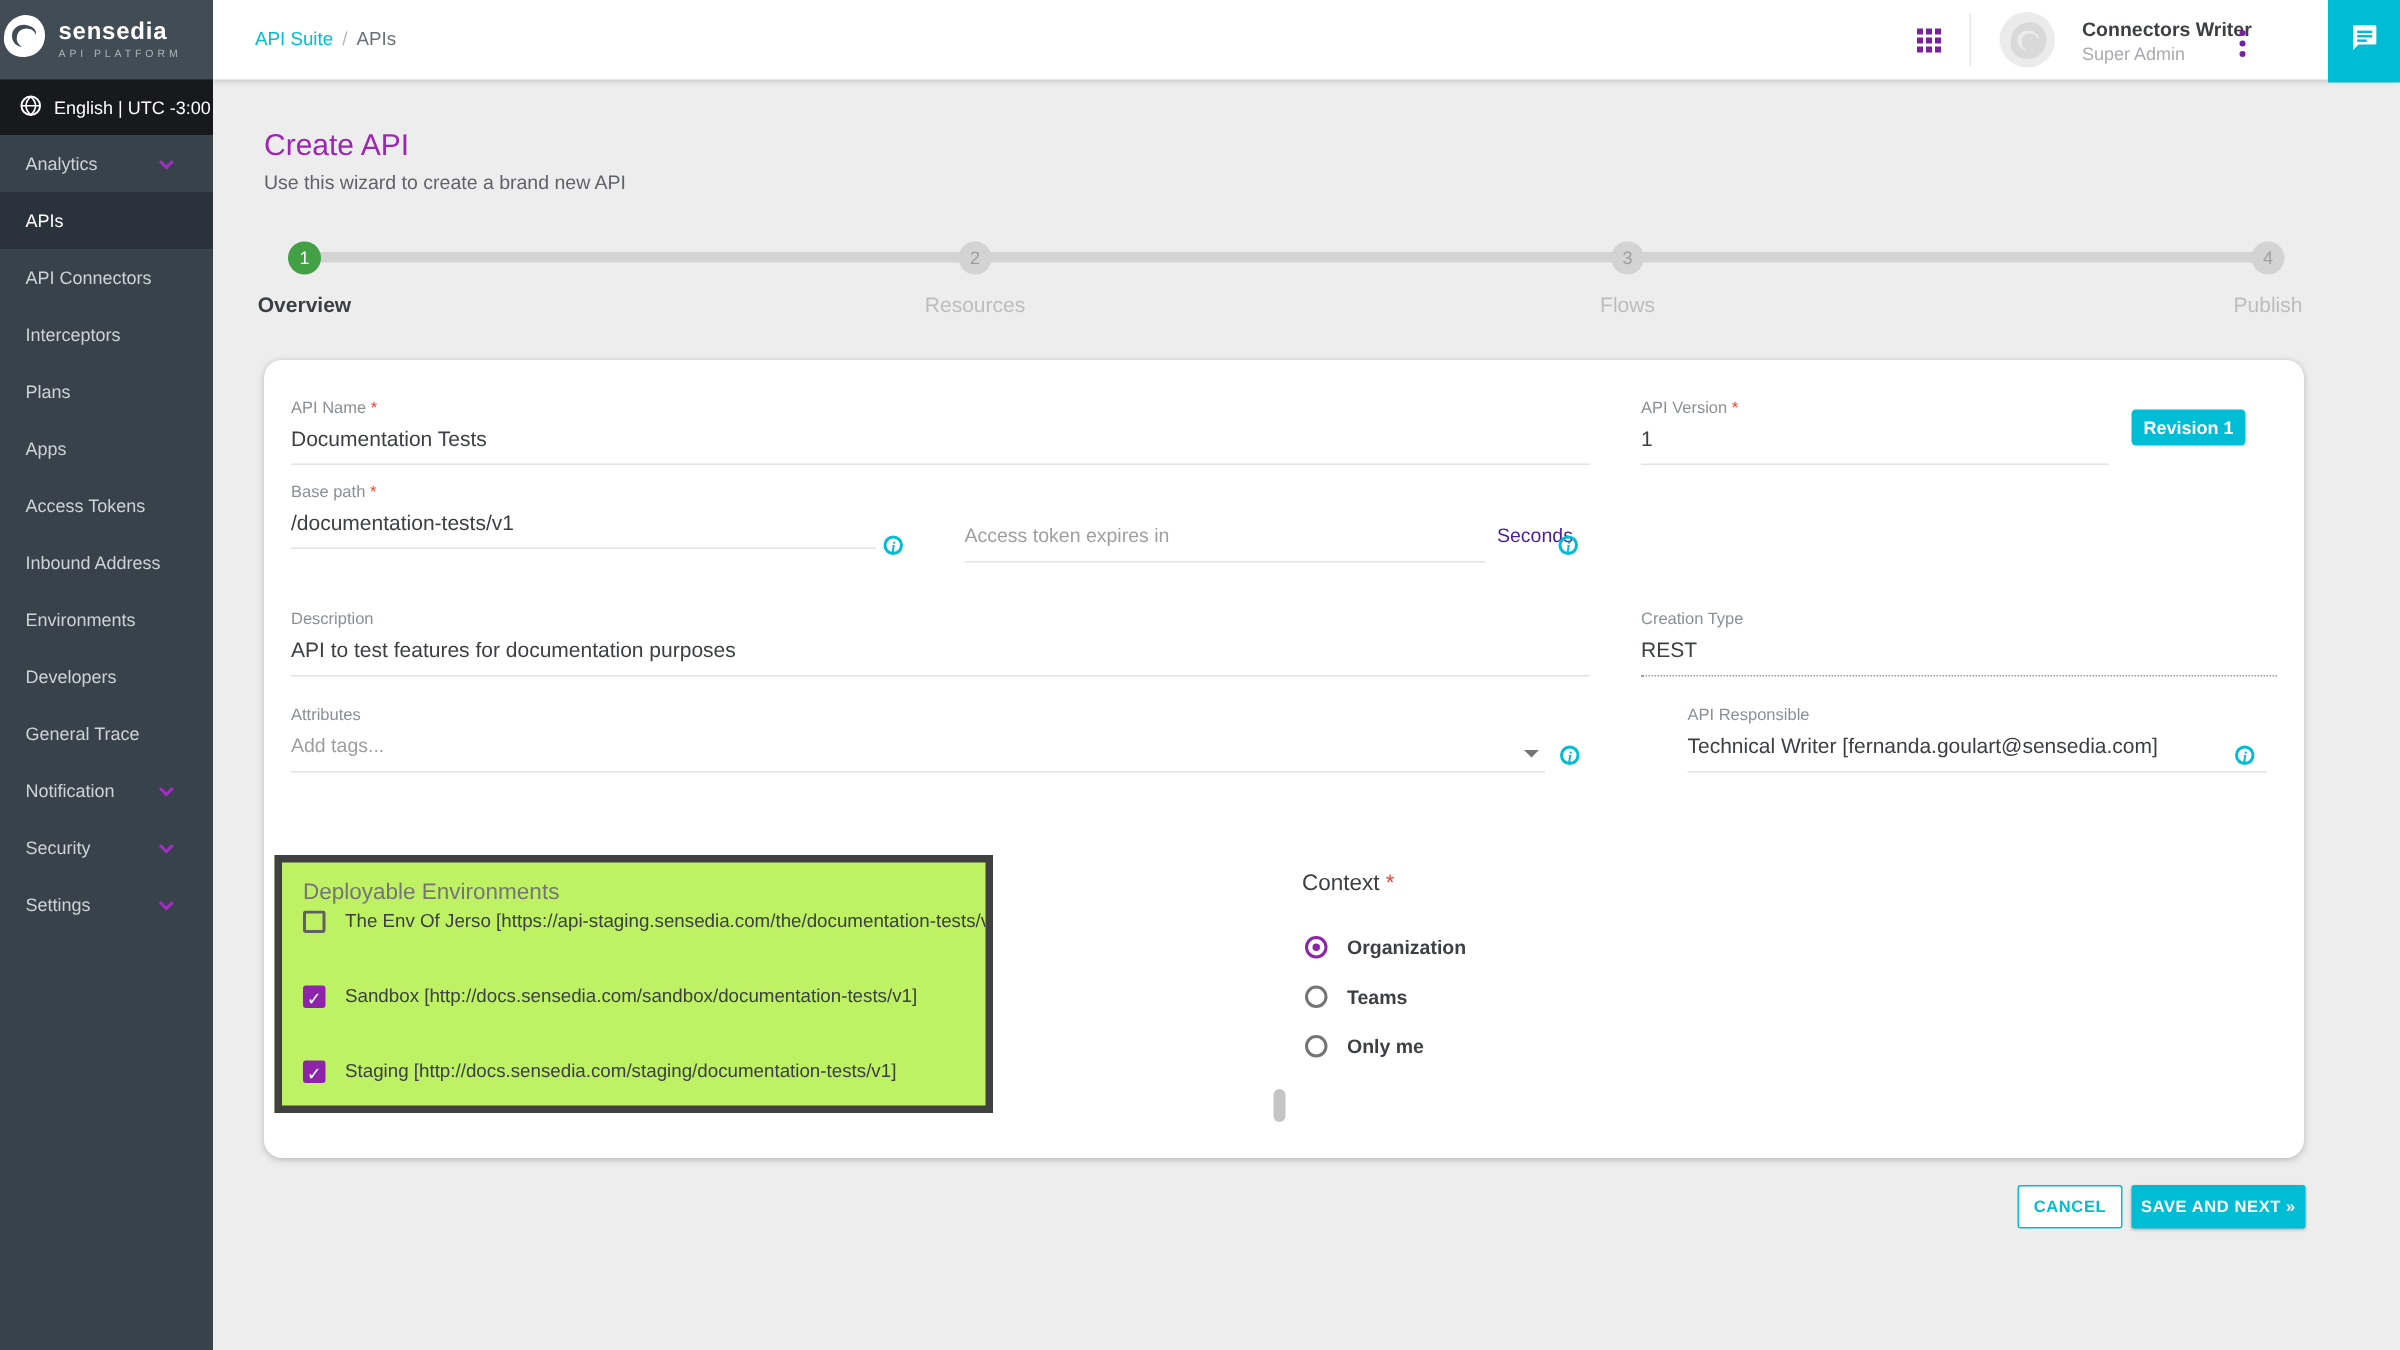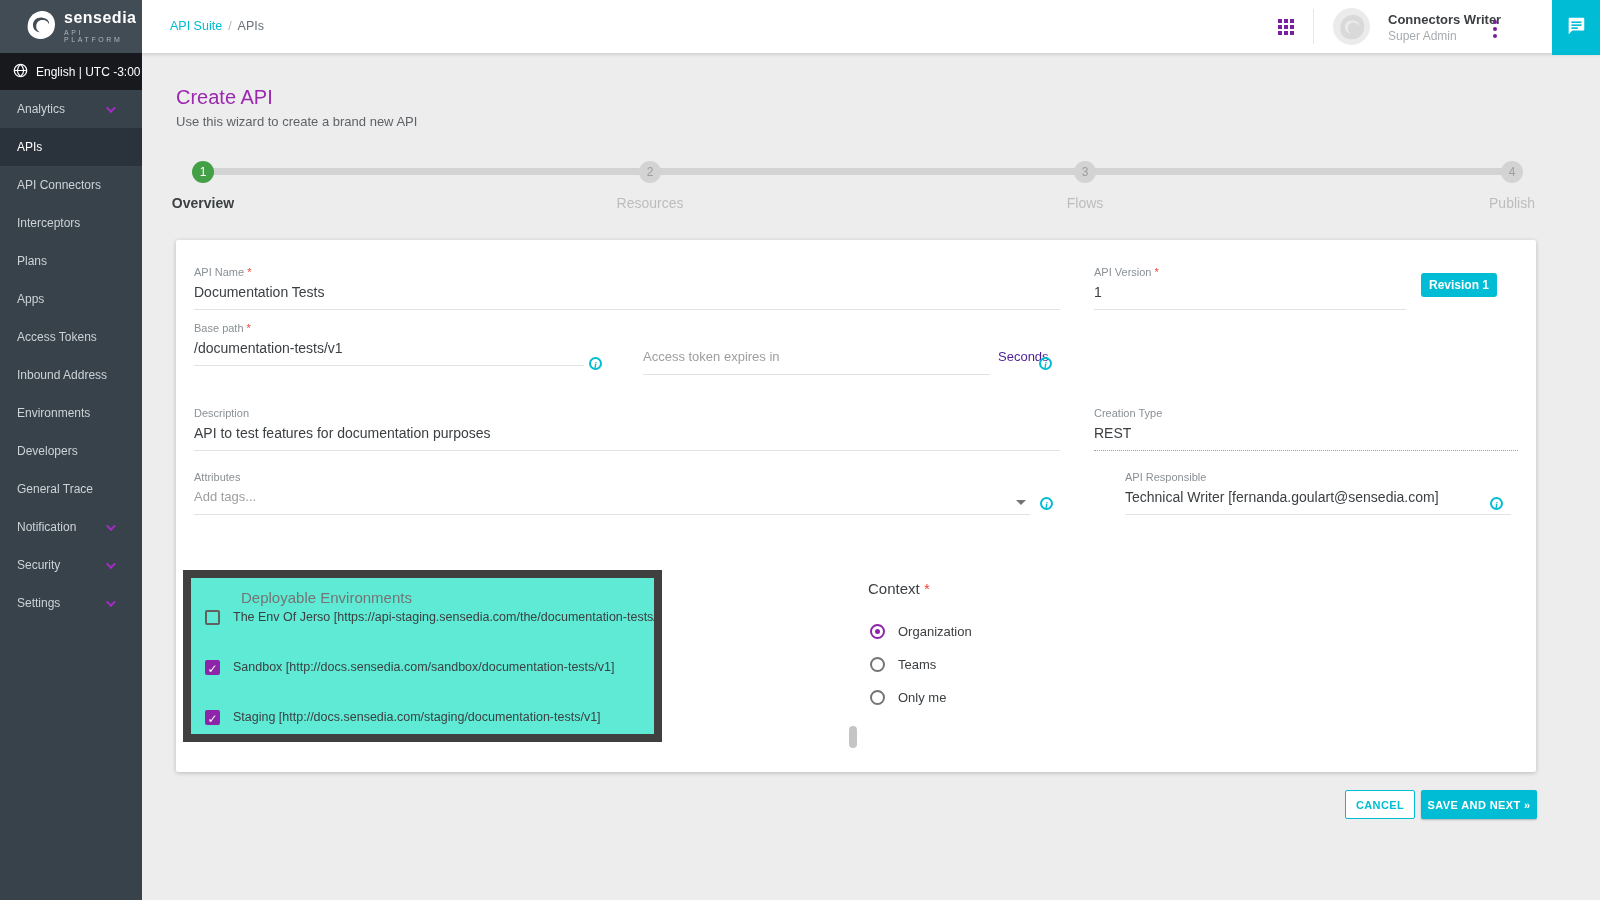--- a/index.html
+++ b/index.html
@@ -1,21 +1,21 @@
 <!DOCTYPE html>
 <html><head>
 <meta charset="utf-8">
 <style>
   * { margin:0; padding:0; box-sizing:border-box; }
   html,body { width:1600px; height:900px; overflow:hidden; background:#ededed;
               font-family:"Liberation Sans","DejaVu Sans",sans-serif; }
 
   
   .sidebar { position:absolute; left:0; top:0; width:142px; height:900px; background:#37424a; z-index:5; }
-  .logo-area { height:53px; background:#414c54; display:flex; align-items:center; padding-left:25px; gap:7px; }
+  .logo-area { height:53px; background:#414c54; display:flex; align-items:center; padding-left:0; gap:7px; }
   .logo-text .logo-name { color:#fff; font-size:16px; font-weight:bold; letter-spacing:.5px; line-height:16px; }
   .logo-text .logo-tag { color:#aeb6bc; font-size:7px; letter-spacing:2.6px; margin-top:3px; }
   .locale-row { height:37px; background:#17191d; color:#fdfdfd; font-size:12px; display:flex; align-items:center; gap:8px; padding-left:13px; cursor:pointer; }
   .menu { }
   .menu-item { height:38px; display:flex; align-items:center; justify-content:space-between; padding:0 29px 0 17px; color:#cdd3d7; font-size:12px; cursor:pointer; }
   .menu-item.active { background:#2a333b; color:#fefefe; }
   .chev { width:7px; height:7px; border-right:2px solid #a32cc4; border-bottom:2px solid #a32cc4; transform:rotate(45deg) translateY(-2px); }
 
   
   .header { position:absolute; left:142px; top:0; width:1458px; height:53px; background:#fff; box-shadow:0 1px 4px rgba(0,0,0,.18); z-index:4; }
@@ -41,47 +41,47 @@
   
   .step-bar { position:absolute; left:203px; top:168px; width:1309px; height:7px; background:#d3d3d3; border-radius:4px; }
   .step { position:absolute; top:161px; width:120px; margin-left:-60px; text-align:center; cursor:pointer; }
   .step-dot { width:22px; height:22px; border-radius:50%; background:#d3d3d3; color:#9e9e9e; font-size:12px; line-height:22px; margin:0 auto; }
   .step-label { margin-top:12px; font-size:14px; color:#bdbdbd; }
   .step.current .step-dot { background:#43a047; color:#fff; }
   .step.current .step-label { color:#3c4043; font-weight:bold; }
   .s1{left:203px} .s2{left:650px} .s3{left:1085px} .s4{left:1512px}
 
   
-  .card { position:absolute; left:176px; top:240px; width:1360px; height:532px; background:#fff; border-radius:2px; box-shadow:0 1px 4px rgba(0,0,0,.22); }
+  .card { position:absolute; left:176px; top:240px; width:1360px; height:532px; background:#fff; border-radius:12px; box-shadow:0 1px 4px rgba(0,0,0,.22); }
   .fld { position:absolute; }
   .lbl { font-size:11px; color:#8a9095; height:13px; }
   .req { color:#f44336; }
   .val { font-size:14px; color:#3c4043; margin-top:5px; height:19px; white-space:nowrap; }
   .val.ph { color:#9e9e9e; font-size:13px; }
   .line { border-bottom:1px solid #e3e3e3; margin-top:6px; }
   .line.purple { border-bottom:2px solid #8e24aa; }
   .line.dotted { border-bottom:1px dotted #9e9e9e; }
   .caret { position:absolute; right:4px; bottom:10px; width:0; height:0; border-left:5px solid transparent; border-right:5px solid transparent; border-top:5px solid #757575; }
   .info { position:absolute; width:13px; height:13px; border:2px solid #00bcd4; border-radius:50%; color:#00bcd4; font:bold italic 10px/13px "Liberation Serif",serif; text-align:center; cursor:pointer; }
   .badge { position:absolute; left:1245px; top:33px; background:#00bcd4; color:#fff; font-size:12px; font-weight:bold; padding:5px 8px; border-radius:3px; }
   .unit { position:absolute; left:822px; top:109px; font-size:13px; color:#4c1d95; }
 
   
-  .env-box { position:absolute; left:7px; top:330px; width:479px; height:172px; border:8px solid #404040; background:#5eead4;padding-left:36px; }
+  .env-box { position:absolute; left:7px; top:330px; width:479px; height:172px; border:5px solid #404040; background:#bef264; }
   .env-title { margin:11px 0 0 14px; font-size:15px; color:#757575; }
   .env-viewport { position:absolute; left:0; top:32px; right:0; bottom:0; overflow:hidden; }
   .env-item { height:50px; display:flex; align-items:center; gap:13px; padding-left:14px; cursor:pointer; }
   .env-item:first-child { margin-top:-18px; }
   .cbx { width:15px; height:15px; border:2px solid #616161; border-radius:2px; flex:none; text-align:center; font-size:12px; line-height:15px; color:transparent; }
   .cbx.on { border-color:#8e24aa; background:#8e24aa; color:#fff; font-weight:bold; }
   .env-label { font-size:12.5px; color:#3c4043; white-space:nowrap; overflow:hidden; }
 
   
   .ctx-label { position:absolute; left:692px; top:340px; font-size:15px; color:#3c4043; }
-  .ctx-row { position:absolute; left:694px; display:flex; align-items:center; gap:13px; cursor:pointer; }
+  .ctx-row { position:absolute; left:694px; display:flex; align-items:center; gap:13px; cursor:pointer;font-weight:bold; }
   .radio { width:15px; height:15px; border:2px solid #757575; border-radius:50%; flex:none; position:relative; }
   .radio.on { border-color:#8e24aa; }
   .radio.on::after { content:""; position:absolute; inset:3px; background:#8e24aa; border-radius:50%; }
   .ctx-row .opt { font-size:13px; color:#3c4043; }
 
   .scroll-thumb { position:absolute; left:673px; top:486px; width:8px; height:22px; background:#c5c5c5; border-radius:4px; cursor:pointer; }
 
   
   .btn { position:absolute; top:790px; height:29px; font-size:11px; font-weight:bold; letter-spacing:.4px; border-radius:2px; display:flex; align-items:center; justify-content:center; cursor:pointer; font-family:inherit; }
   .btn-cancel { left:1345px; width:70px; background:#fff; border:1px solid #00bcd4; color:#00bcd4; }

